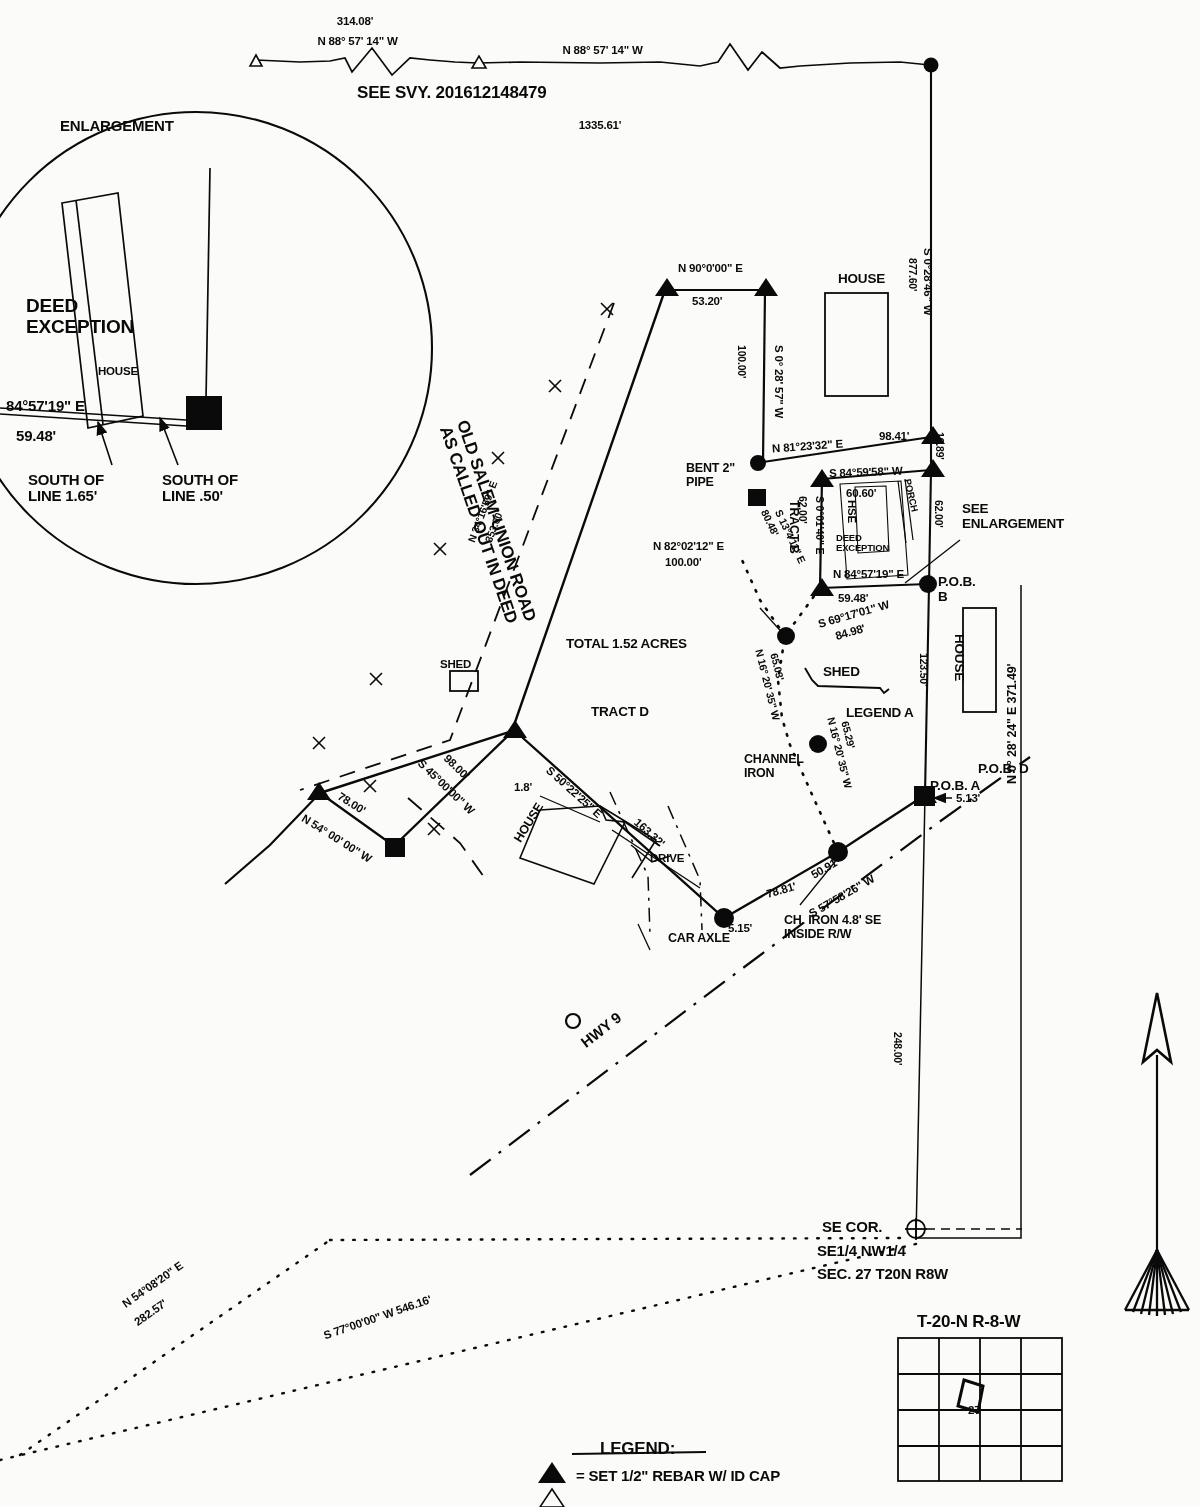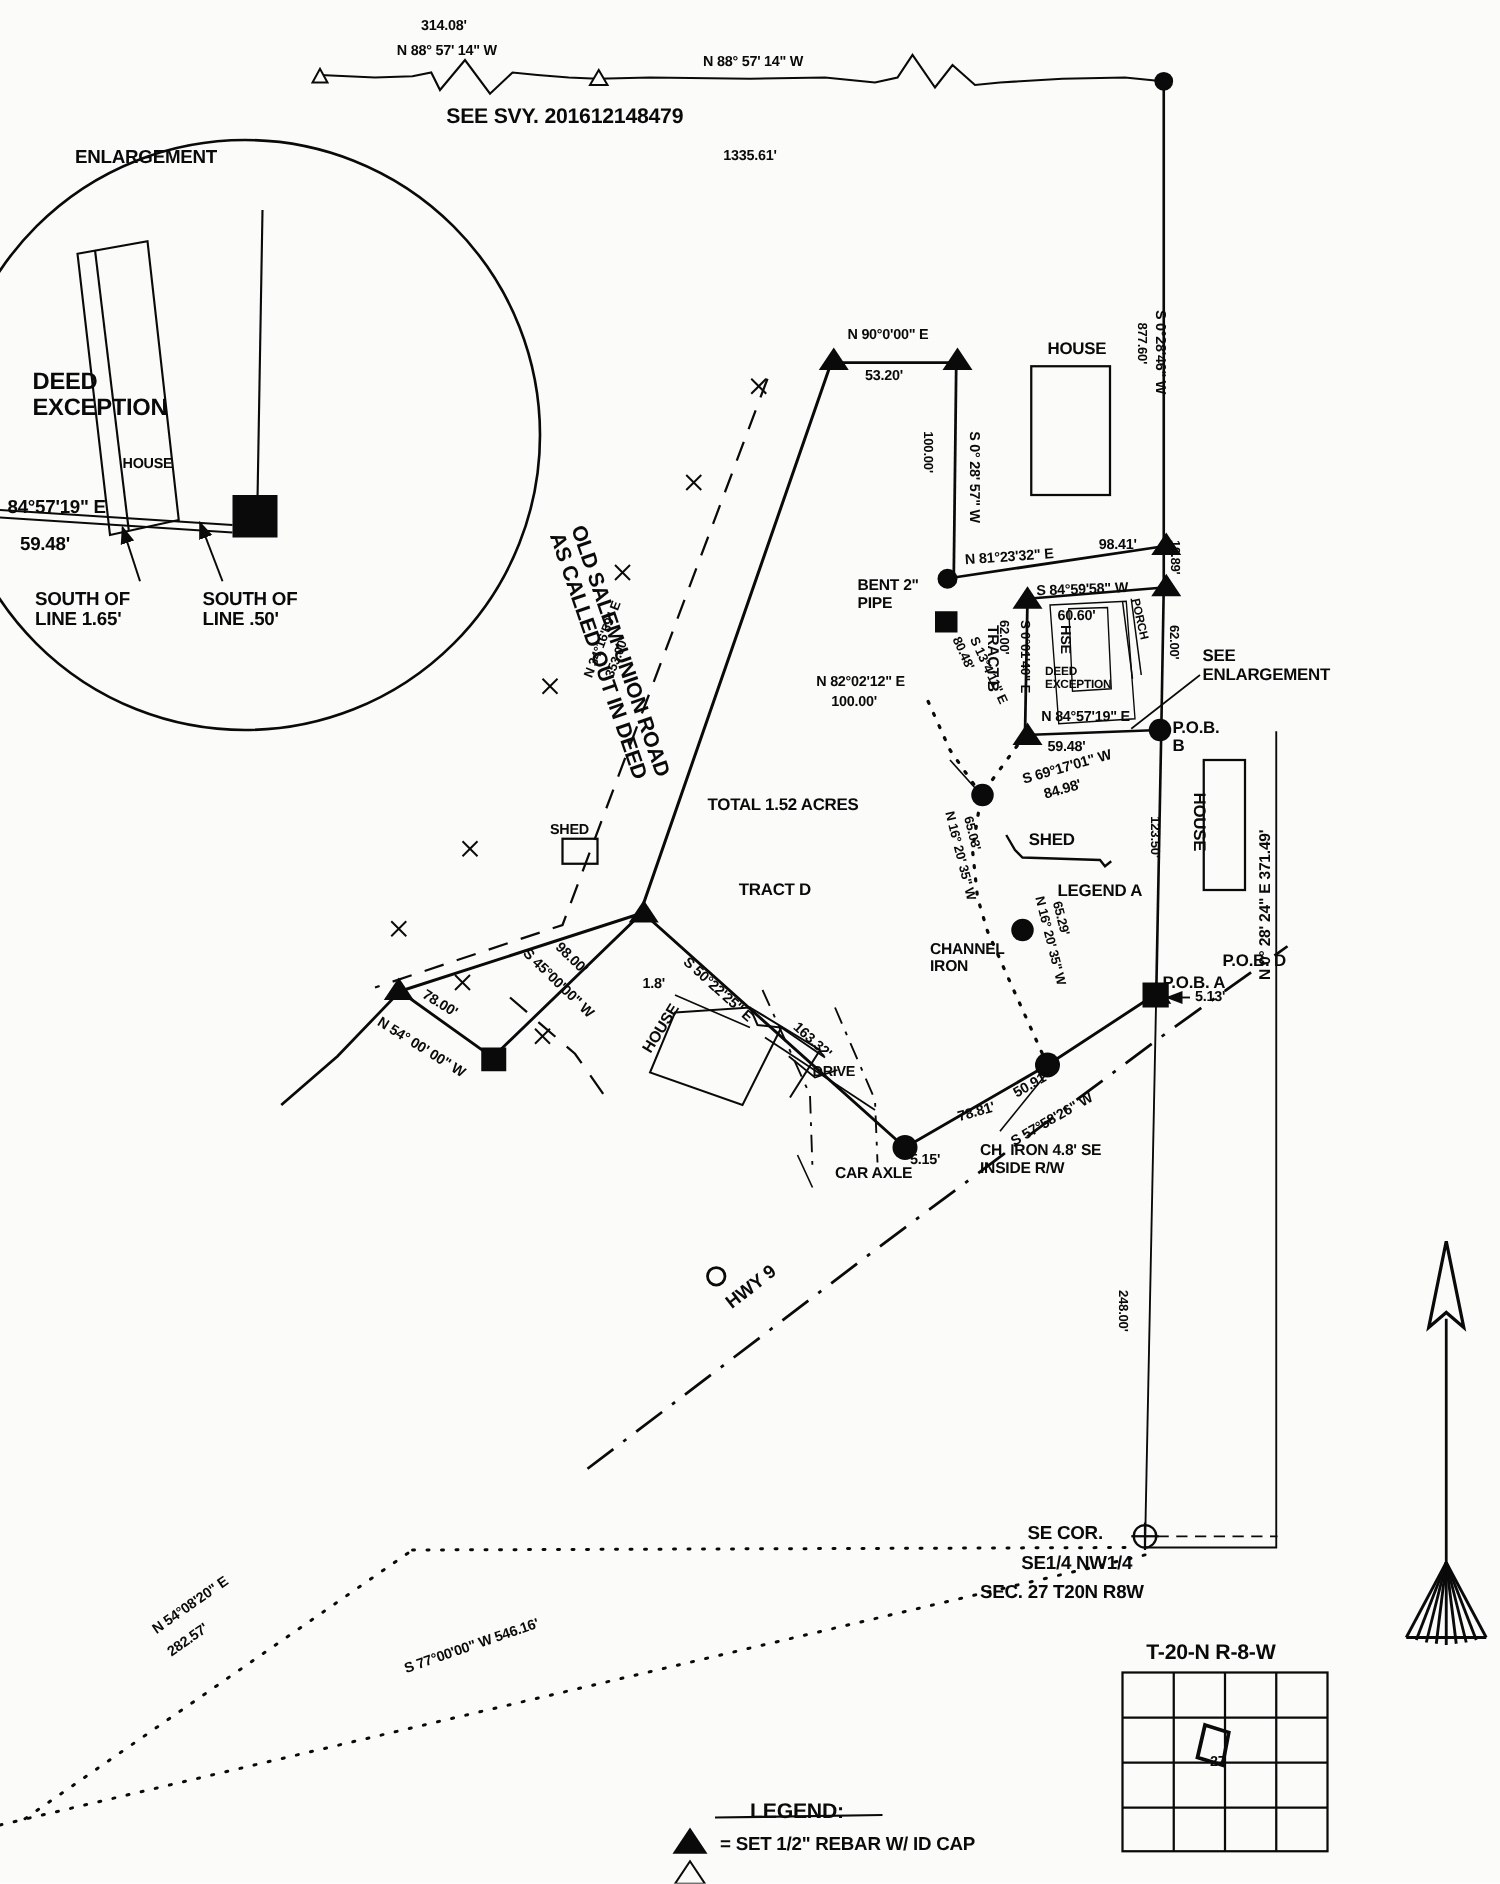--- a/index.html
+++ b/index.html
@@ -292,21 +292,21 @@
   <div class="lbl f15" style="left:60px;top:118px;">ENLARGEMENT</div>
   <div class="lbl f19" style="left:26px;top:296px;">DEED
 EXCEPTION</div>
   <div class="lbl f11" style="left:98px;top:365px;">HOUSE</div>
   <div class="lbl f15" style="left:6px;top:398px;">84°57'19" E</div>
   <div class="lbl f15" style="left:16px;top:428px;">59.48'</div>
   <div class="lbl f15" style="left:28px;top:472px;">SOUTH OF
 LINE 1.65'</div>
   <div class="lbl f15" style="left:162px;top:472px;">SOUTH OF
 LINE .50'</div>
-  <div class="lbl f13" style="left:962px;top:502px;margin-top:16px;">SEE
+  <div class="lbl f13" style="left:962px;top:502px;">SEE
 ENLARGEMENT</div>
 
   <div class="lbl f11" style="left:934px;top:248px;transform:rotate(90deg);transform-origin:0 0;">S 0°28'46" W</div>
   <div class="lbl f10" style="left:918px;top:258px;transform:rotate(90deg);transform-origin:0 0;">877.60'</div>
   <div class="lbl f10" style="left:945px;top:432px;transform:rotate(90deg);transform-origin:0 0;">19.89'</div>
   <div class="lbl f10" style="left:944px;top:500px;transform:rotate(90deg);transform-origin:0 0;">62.00'</div>
   <div class="lbl f10" style="left:929px;top:653px;transform:rotate(90deg);transform-origin:0 0;">123.50'</div>
   <div class="lbl f10" style="left:903px;top:1032px;transform:rotate(90deg);transform-origin:0 0;">248.00'</div>
   <div class="lbl f12" style="left:1006px;top:784px;transform:rotate(-90deg);transform-origin:0 0;">N 0° 28' 24" E 371.49'</div>
   <div class="lbl f11" style="left:956px;top:792px;">5.13'</div>
@@ -379,21 +379,21 @@
   <div class="lbl f12" style="left:784px;top:914px;">CH. IRON 4.8' SE
 INSIDE R/W</div>
   <div class="lbl f13" style="left:938px;top:575px;">P.O.B.
 B</div>
   <div class="lbl f13" style="left:930px;top:762px;margin-left:48px;">P.O.B. D</div>
   <div class="lbl f13" style="left:930px;top:779px;">P.O.B. A</div>
   <div class="lbl f11" style="left:514px;top:781px;">1.8'</div>
 
   <div class="lbl f15" style="left:822px;top:1219px;">SE COR.</div>
   <div class="lbl f15" style="left:817px;top:1243px;">SE1/4 NW1/4</div>
-  <div class="lbl f15" style="left:784px;top:1266px;">SEC. 27 T20N R8W</div>
+  <div class="lbl f15" style="left:817px;top:1266px;">SEC. 27 T20N R8W</div>
 
   <div class="lbl f17" style="left:917px;top:1313px;">T-20-N R-8-W</div>
   <div class="lbl f11" style="left:968px;top:1404px;">27</div>
 
   <div class="lbl f17" style="left:600px;top:1440px;">LEGEND:</div>
   <div class="lbl f15" style="left:576px;top:1468px;">= SET 1/2" REBAR W/ ID CAP</div>
 
 </div>
 
 </body></html>

